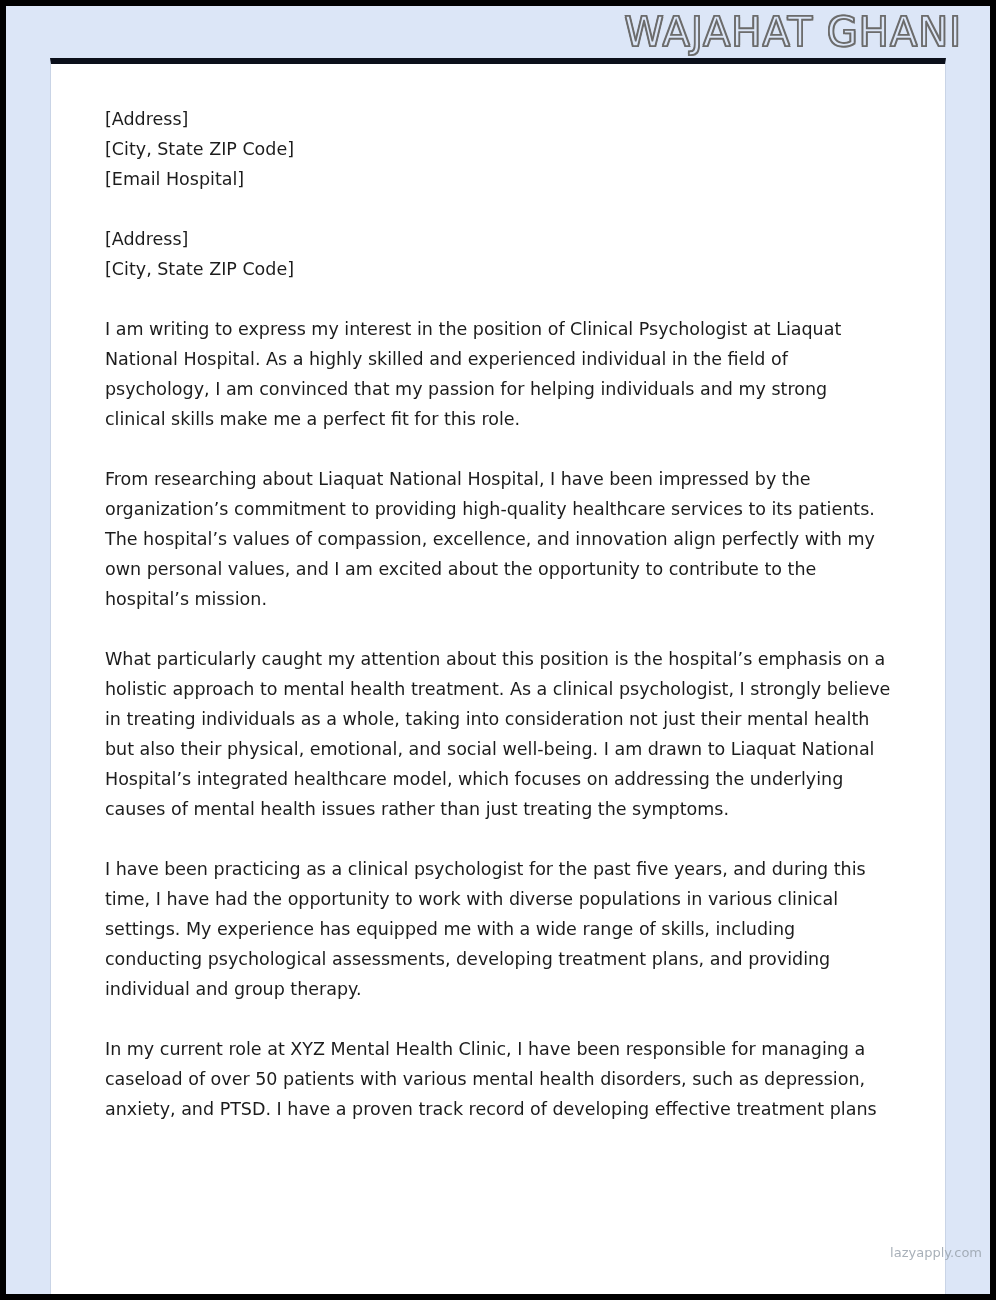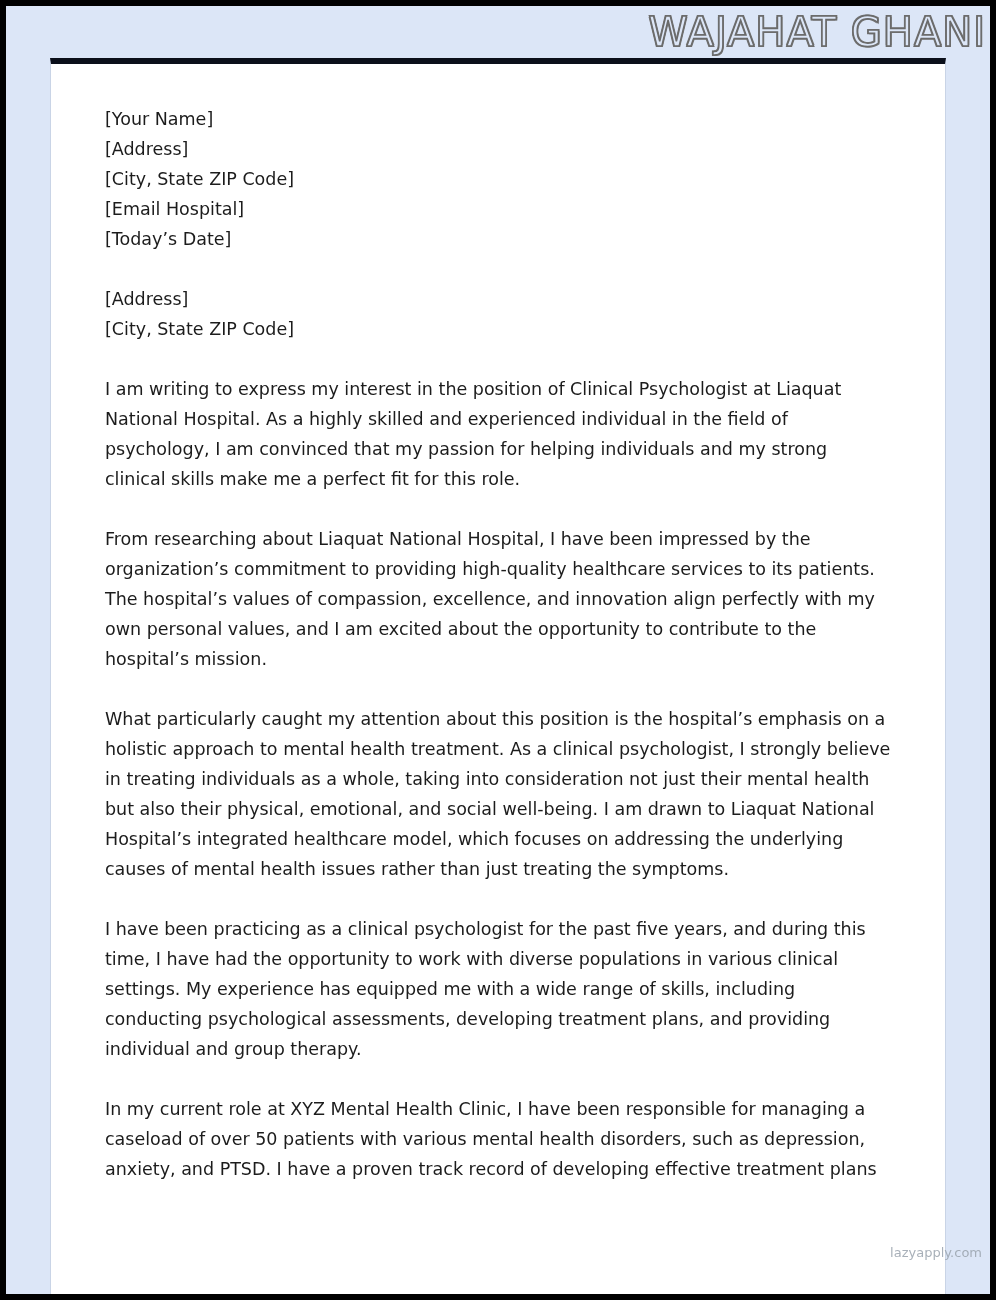--- a/index.html
+++ b/index.html
@@ -24,21 +24,21 @@
   }
   .header {
     position: absolute;
     top: 0;
     left: 0;
     right: 0;
     height: 52px;
     display: flex;
     align-items: center;
     justify-content: flex-end;
-    padding-right: 4px;
+    padding-right: 28px;
     box-sizing: border-box;
   }
   .header-name {
     font-family: "DejaVu Sans", sans-serif;
     font-size: 40px;
     letter-spacing: 1px;
     color: #dce6f7;
     -webkit-text-stroke: 1.5px #6a6a6a;
     text-shadow:
       -1px -1px 0 #777, 1px -1px 0 #777,
@@ -92,25 +92,23 @@
 <div class="page">
 
   <div class="header">
     <div class="header-name">WAJAHAT GHANI</div>
   </div>
 
   <div class="letter-sheet">
     <div class="letter-body">
 
       <div class="block">
-        <div class="line">[Your Name]</div>
         <div class="line">[Address]</div>
         <div class="line">[City, State ZIP Code]</div>
         <div class="line">[Email Hospital]</div>
-        <div class="line">[Today’s Date]</div>
       </div>
 
       <div class="block">
         <div class="line">[Address]</div>
         <div class="line">[City, State ZIP Code]</div>
       </div>
 
 
       <div class="para">I am writing to express my interest in the position of Clinical Psychologist at Liaquat National Hospital. As a highly skilled and experienced individual in the field of psychology, I am convinced that my passion for helping individuals and my strong clinical skills make me a perfect fit for this role.</div>
       <div class="para">From researching about Liaquat National Hospital, I have been impressed by the organization’s commitment to providing high-quality healthcare services to its patients. The hospital’s values of compassion, excellence, and innovation align perfectly with my own personal values, and I am excited about the opportunity to contribute to the hospital’s mission.</div>

